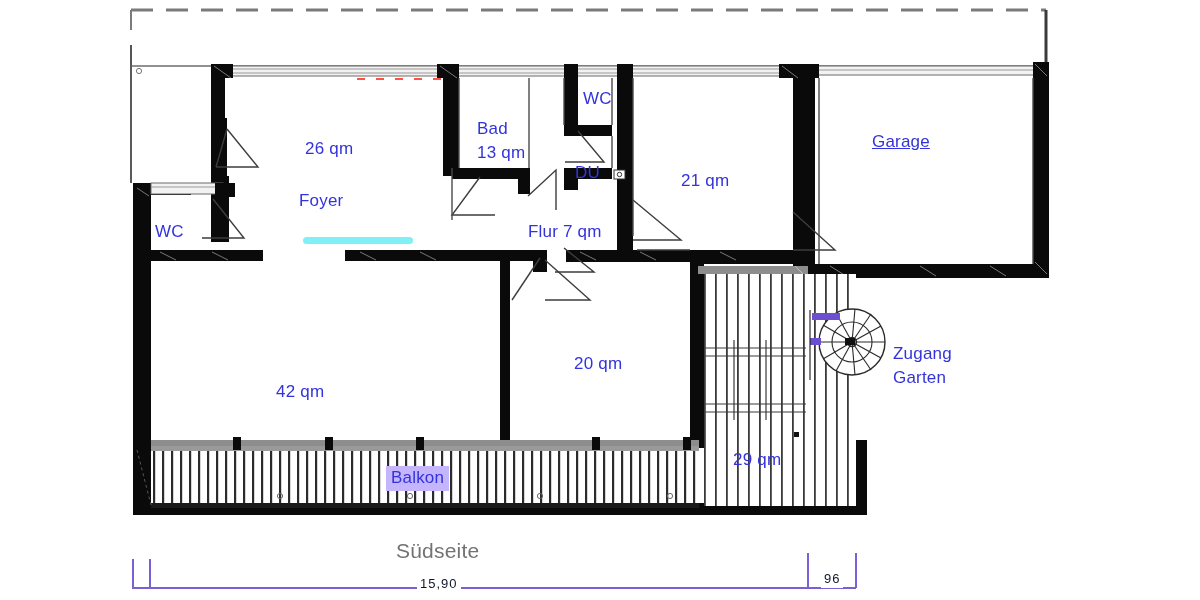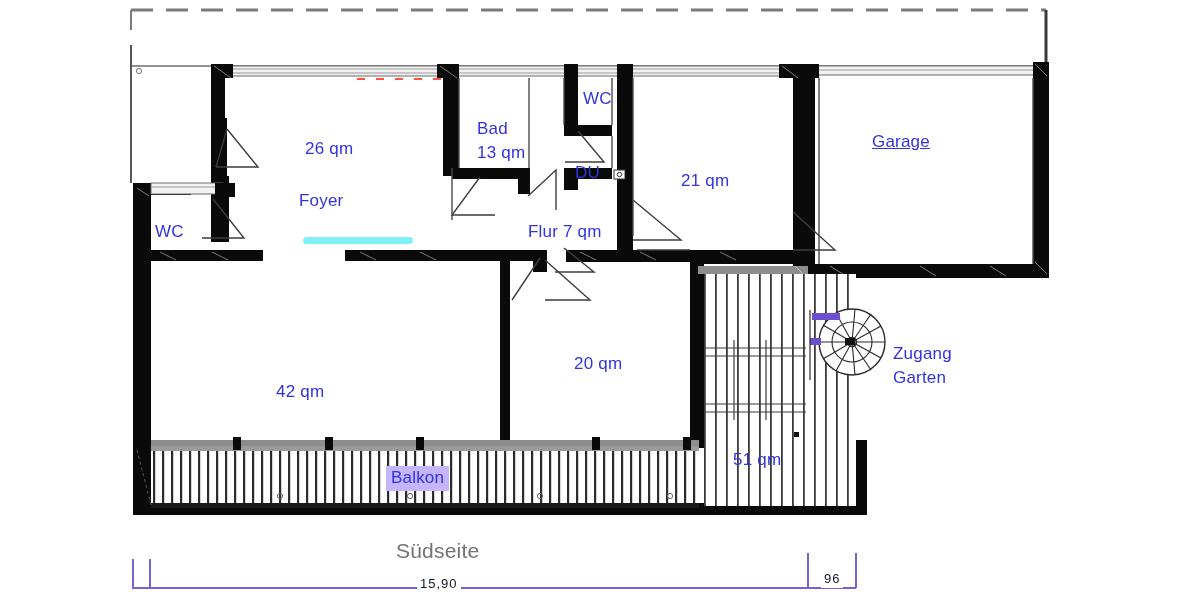--- a/index.html
+++ b/index.html
@@ -273,21 +273,21 @@
   <div class="label" style="left:477px; top:118px;">Bad</div>
   <div class="label" style="left:477px; top:142px;">13 qm</div>
   <div class="label" style="left:583px; top:88px;">WC</div>
   <div class="label" style="left:575px; top:162px;">DU</div>
   <div class="label" style="left:528px; top:221px;">Flur</div>
   <div class="label" style="left:563px; top:221px;">7 qm</div>
   <div class="label" style="left:681px; top:170px;">21 qm</div>
   <div class="label" style="left:872px; top:131px;text-decoration:underline;">Garage</div>
   <div class="label" style="left:276px; top:381px;">42 qm</div>
   <div class="label" style="left:574px; top:353px;">20 qm</div>
-  <div class="label" style="left:733px; top:449px;">51 qm</div>
+  <div class="label" style="left:733px; top:449px;">29 qm</div>
   <div class="label boxed" style="left:386px; top:466px;">Balkon</div>
   <div class="label" style="left:893px; top:343px;">Zugang</div>
   <div class="label" style="left:893px; top:367px;">Garten</div>
 
   <div class="label red" style="left:396px; top:537px;">Südseite</div>
   <div class="label dim" style="left:417px; top:575px;">15,90</div>
   <div class="label dim" style="left:821px; top:570px;">96</div>
 
 </div>
 

